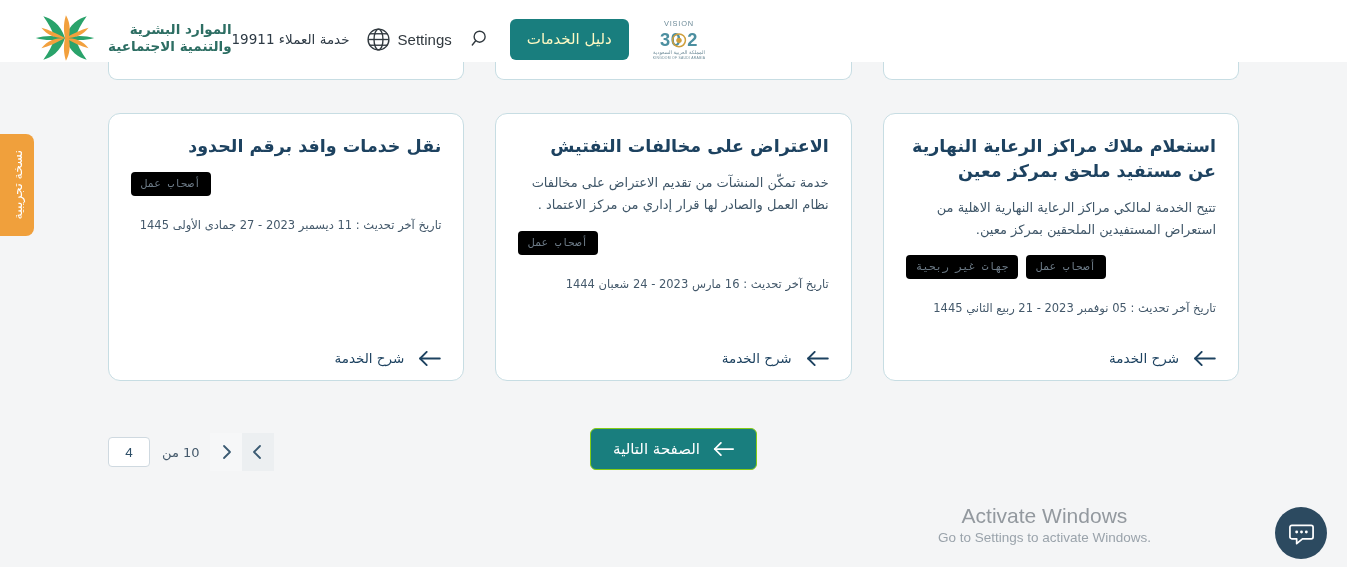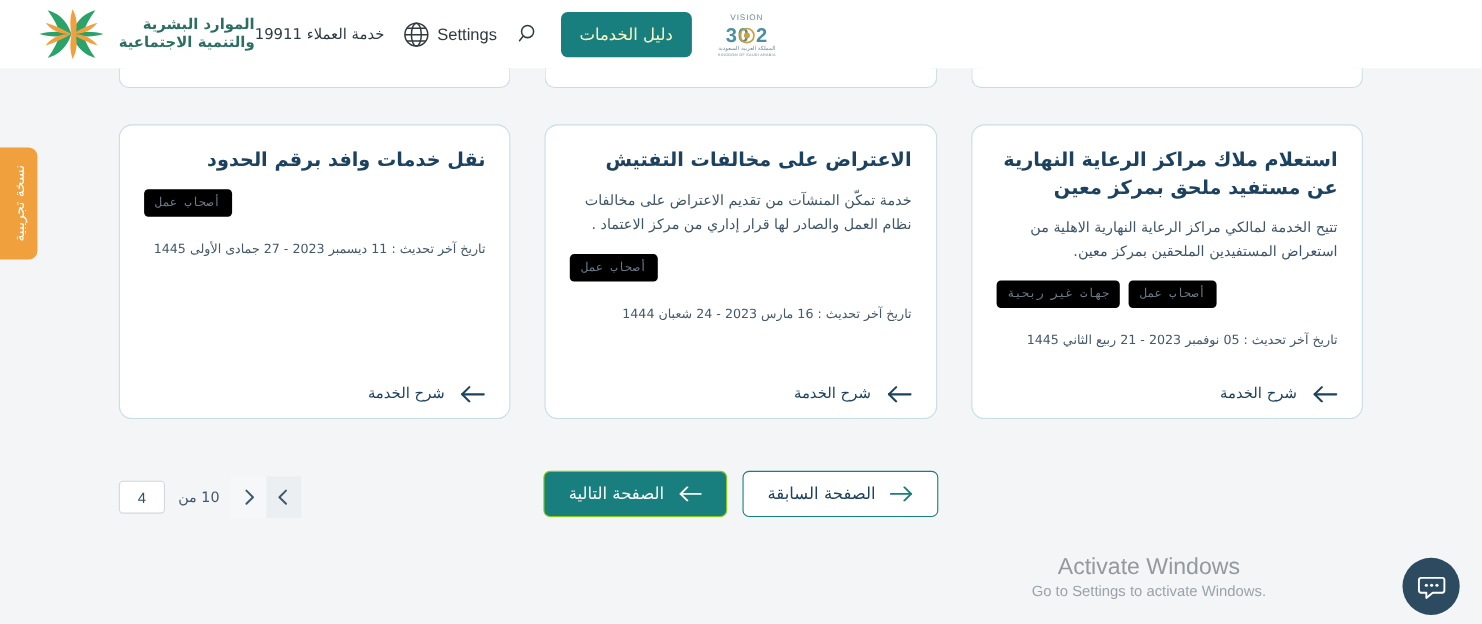--- a/index.html
+++ b/index.html
@@ -17,21 +17,21 @@
     color: #1f3b54;
     position: relative;
   }
 
   
   .header {
     height: 62px;
     background: #ffffff;
     display: flex;
     flex-direction: row-reverse;
-    align-items: center;
+    align-items: flex-end;
     padding: 0 18px 0 10px;
     position: relative;
     z-index: 20;
   }
 
   .brand {
     display: flex;
     flex-direction: row-reverse;
     align-items: center;
     gap: 10px;
@@ -508,27 +508,20 @@
     <button class="pager-arrow second">
       <svg width="14" height="16" viewBox="0 0 14 16" fill="none" stroke="#3a5a72" stroke-width="1.8" stroke-linecap="round" stroke-linejoin="round">
         <polyline points="5,2 11,8 5,14"></polyline>
       </svg>
     </button>
     <span class="pager-total"><span>10</span> <span>من</span></span>
     <input class="page-input" type="text" value="4" style="">
   </div>
 
   <div class="pager-center">
-    <button class="btn-prev">
-      <span>الصفحة السابقة</span>
-      <svg width="21" height="14" viewBox="0 0 24 16" fill="none" stroke="#197e7e" stroke-width="2" stroke-linecap="round" stroke-linejoin="round">
-        <line x1="1" y1="8" x2="22" y2="8"></line>
-        <polyline points="15,1 22,8 15,15"></polyline>
-      </svg>
-    </button>
     <button class="btn-next">
       <span>الصفحة التالية</span>
       <svg width="21" height="14" viewBox="0 0 24 16" fill="none" stroke="#ffffff" stroke-width="2" stroke-linecap="round" stroke-linejoin="round">
         <line x1="23" y1="8" x2="2" y2="8"></line>
         <polyline points="9,1 2,8 9,15"></polyline>
       </svg>
     </button>
   </div>
 
 </div>

